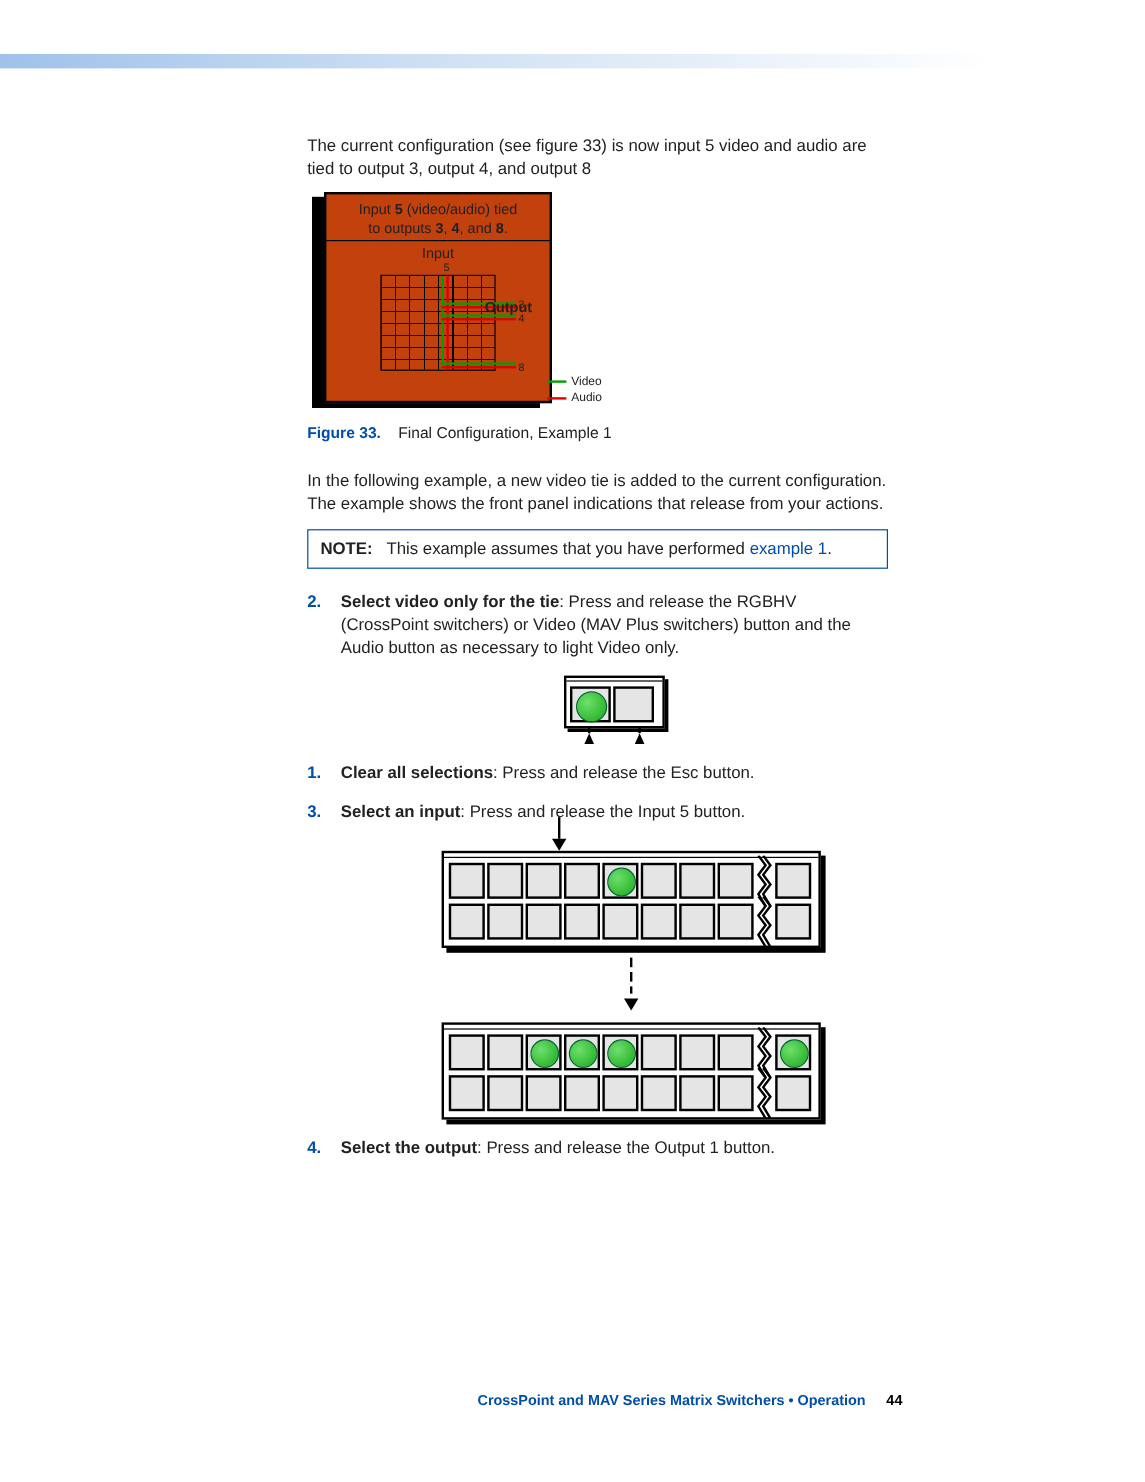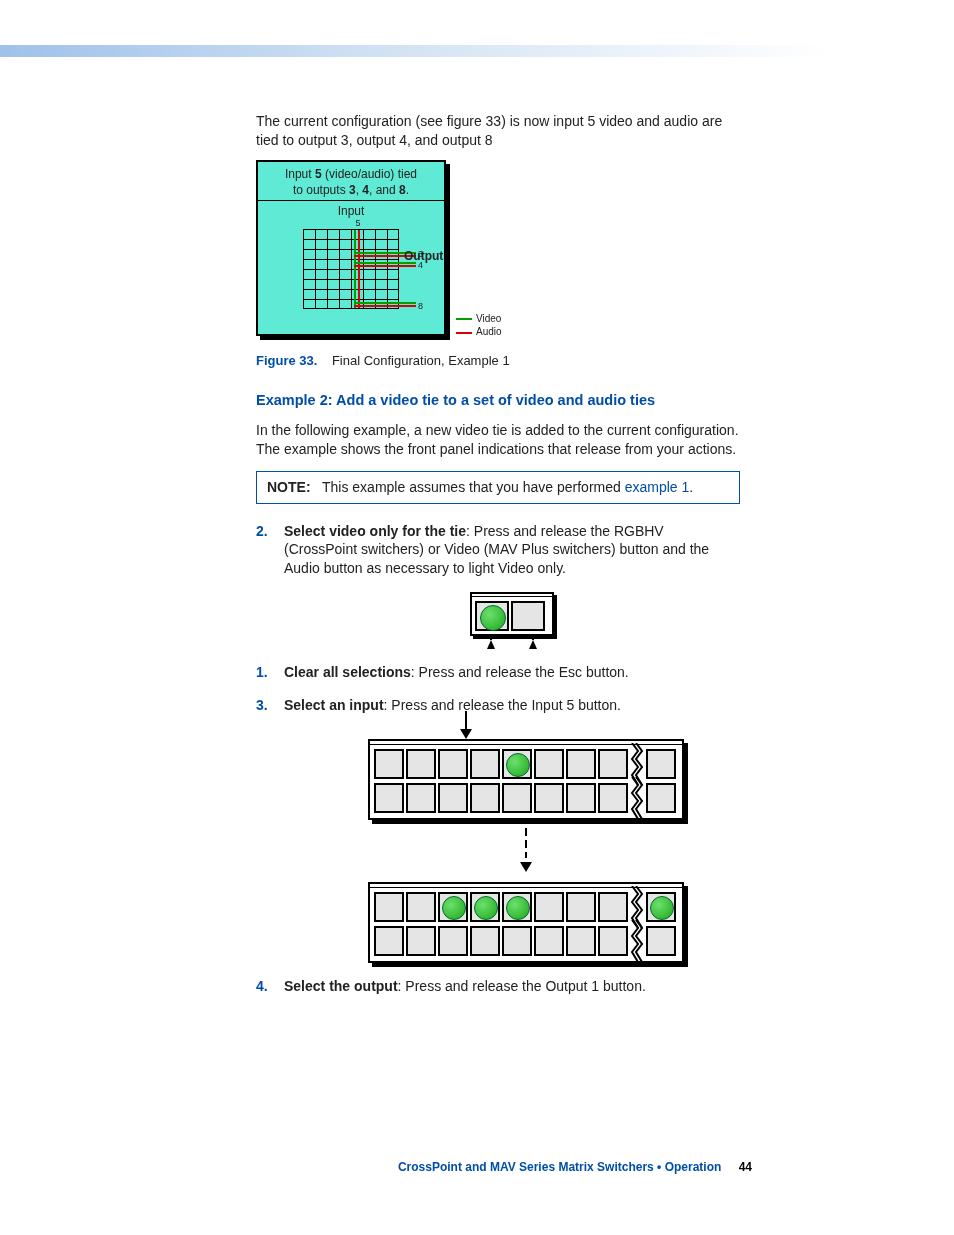--- a/index.html
+++ b/index.html
@@ -82,23 +82,23 @@
     position: relative;
     width: 250px;
     height: 180px;
     margin-bottom: 6px;
   }
   .fig33-shadow {
     position: absolute; left: 4px; top: 4px;
     width: 190px; height: 176px; background: #000;
   }
   .fig33-box {
-    position: absolute; left: 0; top: 0;
+    position: absolute; left: 14px; top: 0;
     width: 190px; height: 176px;
-    background: #5eead4; border: 2px solid #000;
+    background: #c2410c; border: 2px solid #000;
   }
   .fig33-title {
     text-align: center; font-size: 12px; padding: 4px 6px 2px;
     border-bottom: 1px solid #000;
   }
   .fig33-input { text-align: center; font-size: 12px; margin-top: 2px; }
   .fig33-tick5 { text-align: center; font-size: 9px; margin-left: 14px; margin-top: -2px; }
   .fig33-grid {
     position: relative;
     width: 96px; height: 80px;
@@ -259,21 +259,20 @@
         <div><span class="lg-line lg-v"></span><span>Video</span></div>
         <div><span class="lg-line lg-a"></span><span>Audio</span></div>
       </div>
     </div>
 
     <p class="fig-caption">
       <span class="fig-num">Figure 33.</span>&nbsp;&nbsp;&nbsp;
       <span class="fig-title">Final Configuration, Example 1</span>
     </p>
 
-    <h2 class="section">Example 2: Add a video tie to a set of video and audio ties</h2>
 
     <p>In the following example, a new video tie is added to the current configuration. The example shows the front panel indications that release from your actions.</p>
 
     <div class="note-box">
       <span class="note-label">NOTE:</span>&nbsp;&nbsp;
       <span>This example assumes that you have performed </span><a href="#" class="xref">example 1</a><span>.</span>
     </div>
 
     <ol class="steps">
       <li data-num="2">

